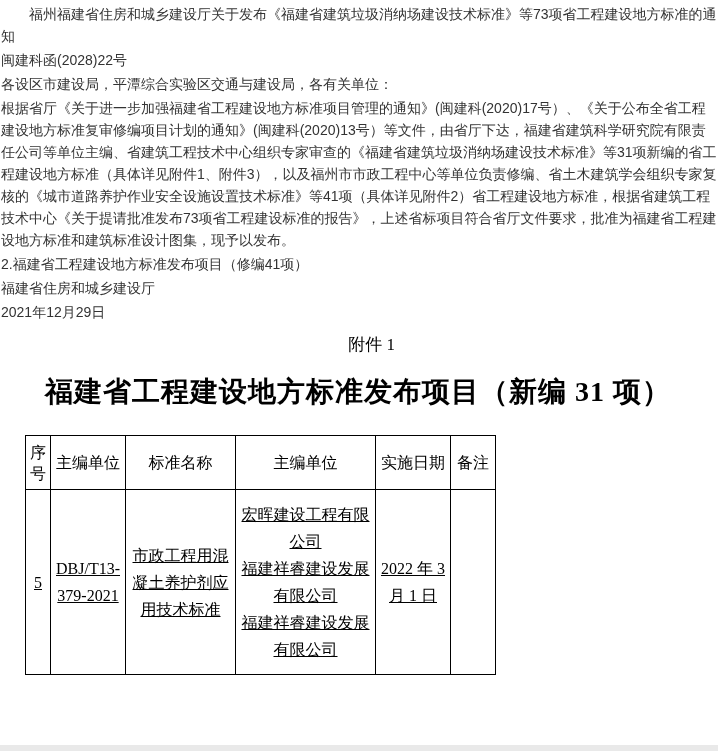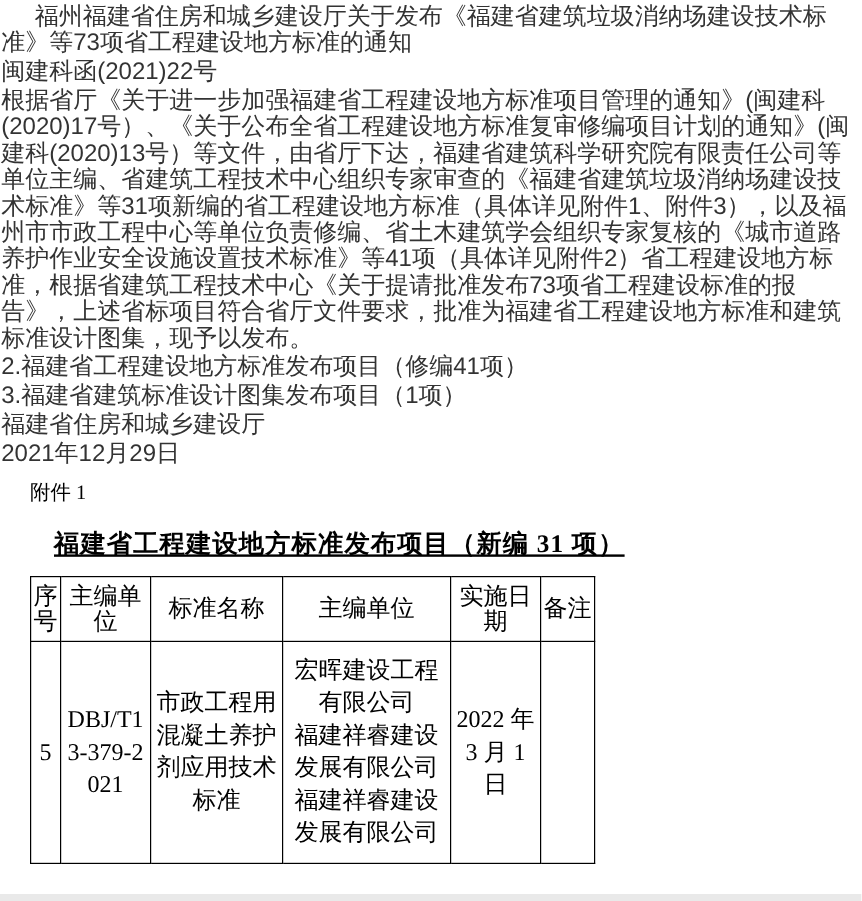--- a/index.html
+++ b/index.html
@@ -6,66 +6,67 @@
   html, body { width: 718px; height: 751px; }
   body {
     position: relative;
     background: #ffffff;
     overflow: hidden;
     font-family: "Liberation Sans", "DejaVu Sans", sans-serif;
   }
   
   .doc-body {
     padding: 3px 1px 0 1px;
-    font-size: 20px;
+    font-size: 14px;
     line-height: 22px;
     color: #333333;
   }
   .doc-body p { margin: 0 0 2px 0; }
   .p-title { text-indent: 28px; }
   
   .attachment {
     font-family: "Liberation Serif", "DejaVu Serif", serif;
     color: #000000;
   }
   .att-label {
     margin: 10px 0 0 25px;
     font-size: 17px;
     font-weight: normal;
+    text-align: center;
   }
   .table-title {
     margin: 17px 0 0 45px;
-    font-size: 21px;
+    font-size: 28px;
     font-weight: bold;
     letter-spacing: 1px;
-    text-decoration: underline;
   }
   table.std-table {
     border-collapse: collapse;
     table-layout: fixed;
     width: 470px;
-    margin: 13px 0 0 25px;
-    font-size: 20px;
+    margin: 24px 0 0 25px;
+    font-size: 16px;
   }
   .std-table th, .std-table td {
     border: 1px solid #000000;
     text-align: center;
     vertical-align: middle;
     padding: 2px;
     word-break: break-all;
     overflow-wrap: anywhere;
   }
   .std-table th {
     font-weight: normal;
     height: 54px;
     line-height: 21px;
   }
   .std-table td {
     height: 185px;
     line-height: 27px;
+    text-decoration: underline;
   }
   .cell-units { padding: 10px 12px; }
   .cell-units div { line-height: 27px; }
   .col-seq  { width: 25px; }
   .col-num  { width: 75px; }
   .col-name { width: 110px; }
   .col-unit { width: 140px; }
   .col-date { width: 75px; }
   .col-rem  { width: 45px; }
   
@@ -74,24 +75,24 @@
     left: 0; right: 0; bottom: 0;
     height: 6px;
     background: #e9e9e9;
   }
 </style>
 </head>
 <body>
 
 <div class="doc-body">
   <p class="p-title">福州福建省住房和城乡建设厅关于发布《福建省建筑垃圾消纳场建设技术标准》等73项省工程建设地方标准的通知</p>
-  <p>闽建科函(2021)22号</p>
+  <p>闽建科函(2028)22号</p>
+  <p>各设区市建设局，平潭综合实验区交通与建设局，各有关单位：</p>
   <p>根据省厅《关于进一步加强福建省工程建设地方标准项目管理的通知》(闽建科(2020)17号）、《关于公布全省工程建设地方标准复审修编项目计划的通知》(闽建科(2020)13号）等文件，由省厅下达，福建省建筑科学研究院有限责任公司等单位主编、省建筑工程技术中心组织专家审查的《福建省建筑垃圾消纳场建设技术标准》等31项新编的省工程建设地方标准（具体详见附件1、附件3），以及福州市市政工程中心等单位负责修编、省土木建筑学会组织专家复核的《城市道路养护作业安全设施设置技术标准》等41项（具体详见附件2）省工程建设地方标准，根据省建筑工程技术中心《关于提请批准发布73项省工程建设标准的报告》，上述省标项目符合省厅文件要求，批准为福建省工程建设地方标准和建筑标准设计图集，现予以发布。</p>
   <p>2.福建省工程建设地方标准发布项目（修编41项）</p>
-  <p>3.福建省建筑标准设计图集发布项目（1项）</p>
   <p>福建省住房和城乡建设厅</p>
   <p>2021年12月29日</p>
 </div>
 
 <div class="attachment">
   <div class="att-label">附件 1</div>
   <div class="table-title">福建省工程建设地方标准发布项目（新编 31 项）</div>
 
   <table class="std-table">
     <colgroup>

